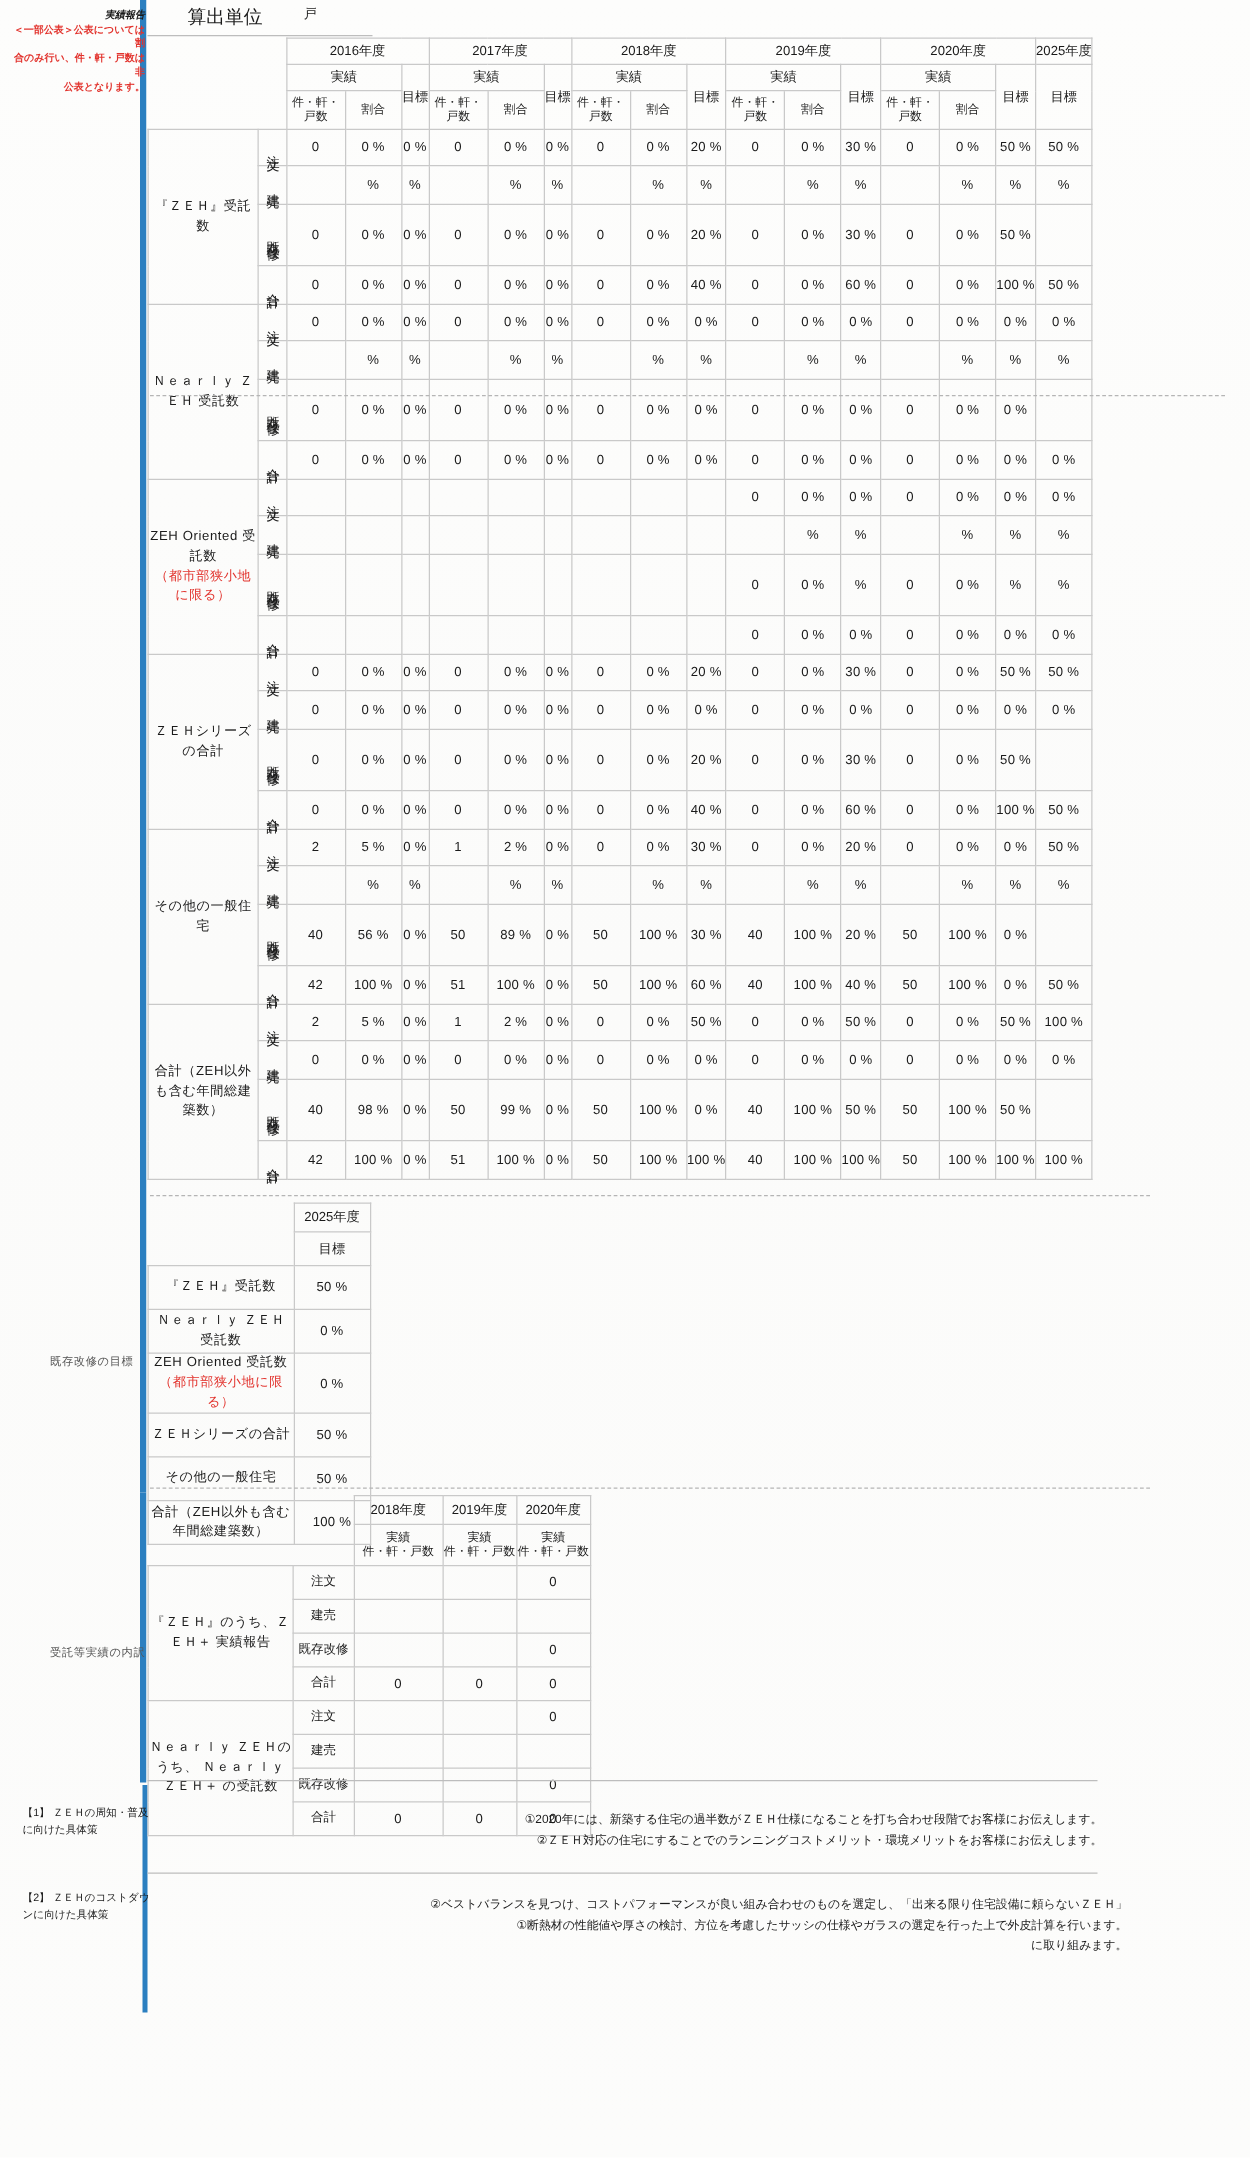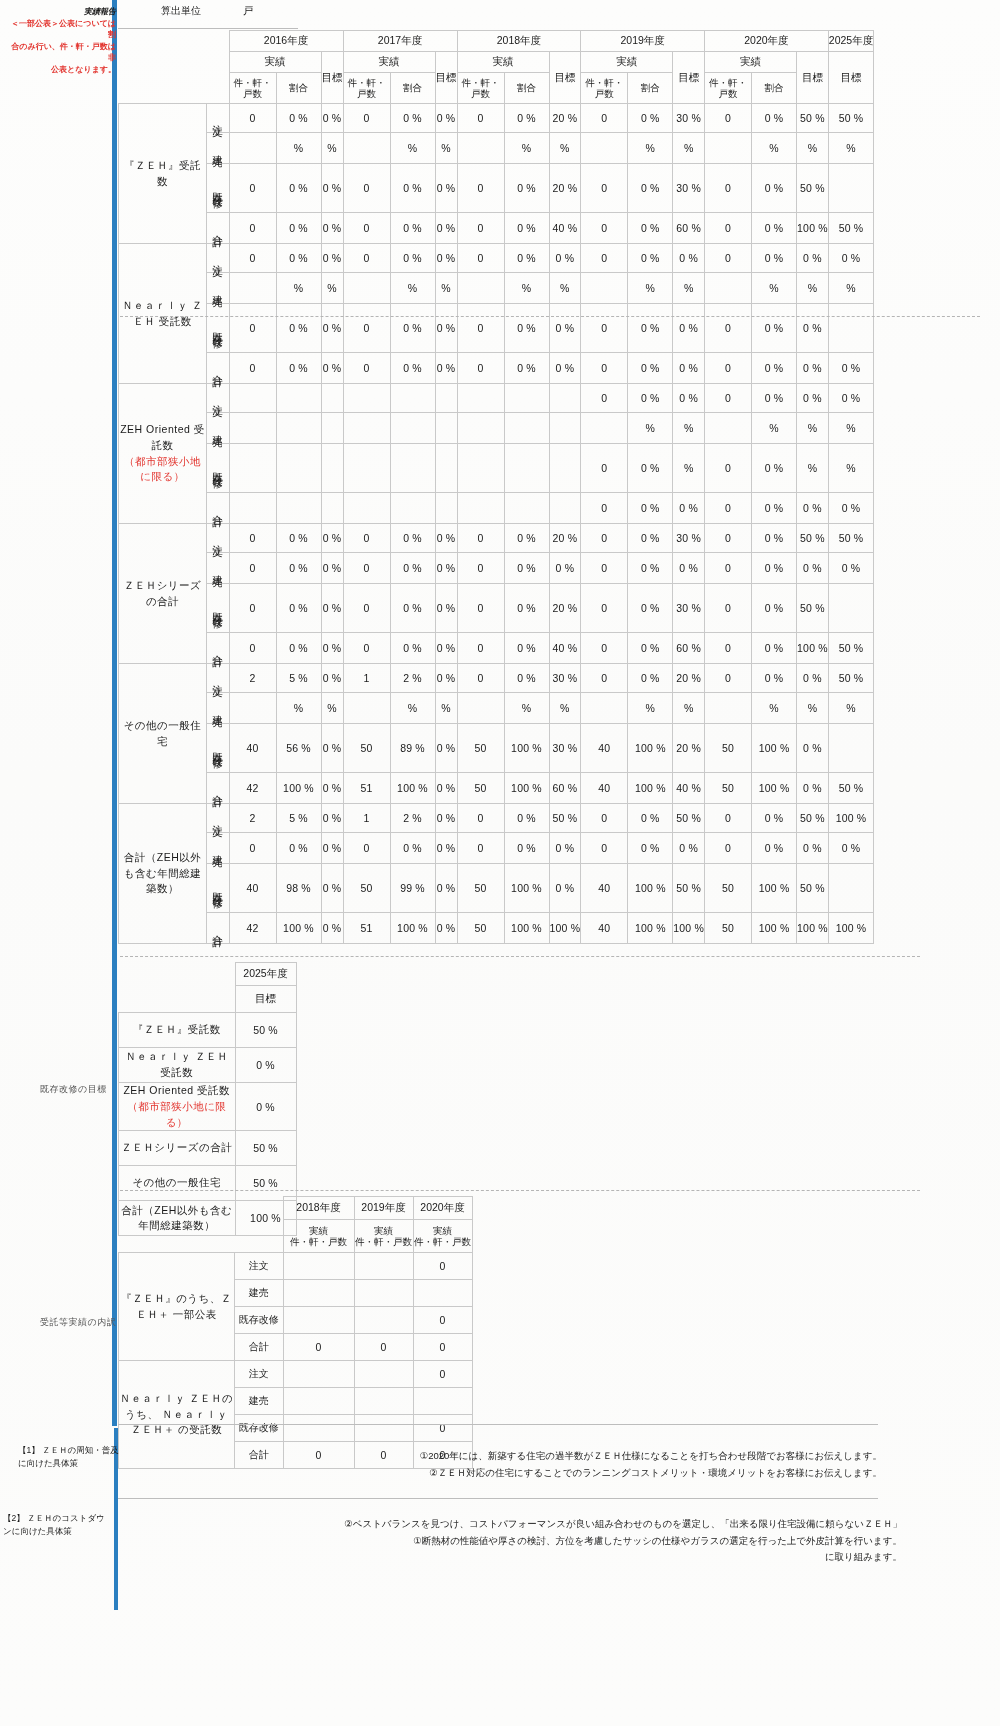--- a/index.html
+++ b/index.html
@@ -45,21 +45,21 @@
   .hdr-year{font-size:10.5px;text-align:center;}
   .hdr-sub{font-size:10.5px;text-align:center;}
   .hdr-small{font-size:9.5px;text-align:center;line-height:1.2;}
 
   
   .topnote{
     position:absolute;left:8px;top:6px;width:108px;
     font-size:8px;line-height:1.45;text-align:right;color:#e2342e;font-weight:bold;
   }
   .topnote .blk{color:#1a1a1a;font-style:italic;}
-  .unitbox{position:absolute;left:150px;top:4px;font-size:10px;margin-left:11px;}
+  .unitbox{position:absolute;left:150px;top:4px;font-size:15px;}
   .unitval{position:absolute;left:243px;top:4px;font-size:10.5px;}
 
   
   #main-table{position:absolute;left:118px;top:30px;}
   #main-table td{height:auto;}
 
   
   .sectlab{position:absolute;font-size:9px;color:#555;letter-spacing:.5px;}
 
   
@@ -737,21 +737,21 @@
           <div>件・軒・戸数</div>
         </td>
         <td class="hdr-small">
           <div>実績</div>
           <div>件・軒・戸数</div>
         </td>
       </tr>
     </thead>
     <tbody id="zehplus-body">
         <tr>
-          <td rowspan="4" class="grouplab">『ＺＥＨ』のうち、ＺＥＨ＋ 一部公表</td>
+          <td rowspan="4" class="grouplab">『ＺＥＨ』のうち、ＺＥＨ＋ 実績報告</td>
           <td class="rowlab" style="height: 26px;">注文</td>
           <td class="num"></td>
           <td class="num"></td>
           <td class="num">0</td>
         </tr>
         <tr>
           <td class="rowlab" style="height: 26px;">建売</td>
           <td class="num"></td>
           <td class="num"></td>
           <td class="num"></td>
@@ -802,21 +802,21 @@
     <span>【1】</span>
     <span>ＺＥＨの周知・普及に向けた具体策</span>
   </div>
   <div class="fn-body" style="left:122px;top:1448px;width:760px;">
     <div>①2020年には、新築する住宅の過半数がＺＥＨ仕様になることを打ち合わせ段階でお客様にお伝えします。</div>
     <div>②ＺＥＨ対応の住宅にすることでのランニングコストメリット・環境メリットをお客様にお伝えします。</div>
   </div>
 
   <div class="hline" style="left:118px;top:1498px;width:760px;"></div>
 
-  <div class="fn-idx" style="left:3px;top:1512px;">
+  <div class="fn-idx" style="left:18px;top:1512px;">
     <span>【2】</span>
     <span>ＺＥＨのコストダウンに向けた具体策</span>
   </div>
   <div class="fn-body" style="left:122px;top:1516px;width:780px;">
     <div>②ベストバランスを見つけ、コストパフォーマンスが良い組み合わせのものを選定し、「出来る限り住宅設備に頼らないＺＥＨ」</div>
     <div>①断熱材の性能値や厚さの検討、方位を考慮したサッシの仕様やガラスの選定を行った上で外皮計算を行います。</div>
     <div>に取り組みます。</div>
   </div>
 
   <div class="dash" style="left:120px;top:316px;width:860px;"></div>

